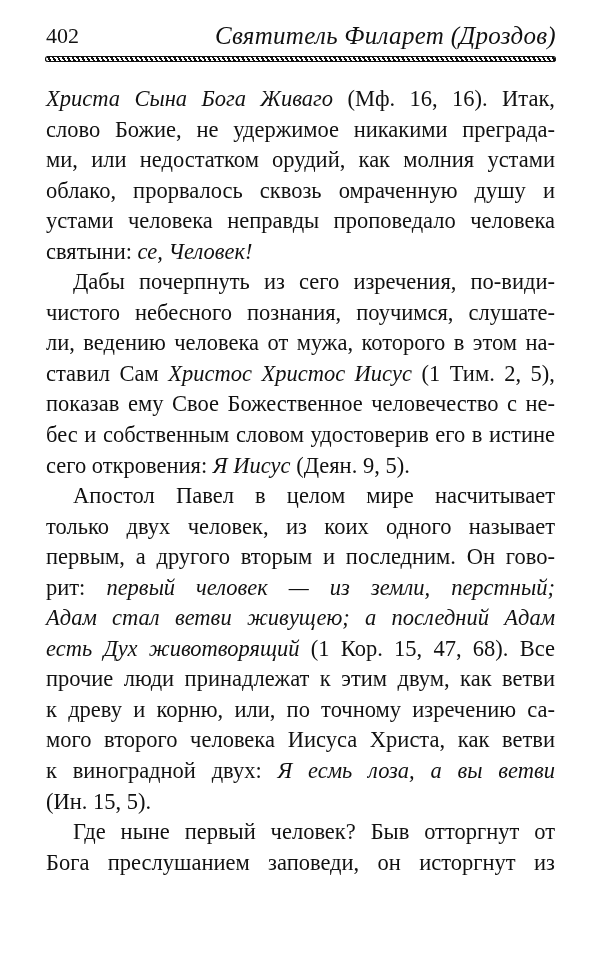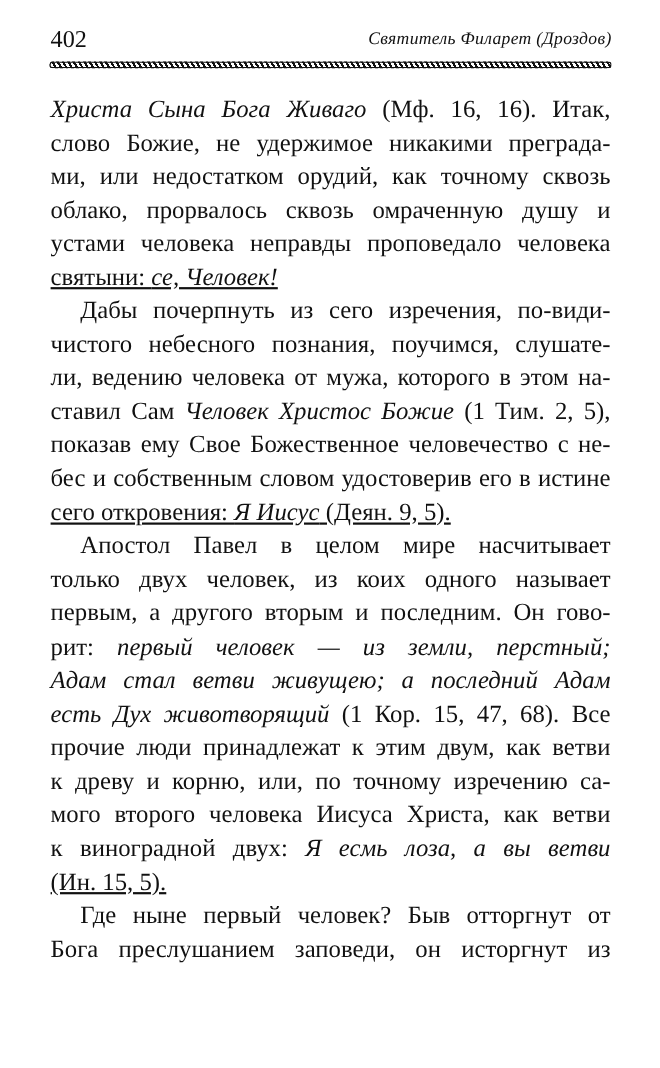--- a/index.html
+++ b/index.html
@@ -1,71 +1,71 @@
 <!DOCTYPE html>
 <html><head>
 <meta charset="utf-8">
 <style>
   html, body { margin: 0; padding: 0; background: #ffffff; }
   body { width: 600px; height: 971px; position: relative; overflow: hidden; color: #111111; }
   .page { position: absolute; left: 0; top: 0; width: 600px; height: 971px; background: #ffffff; }
   .header { position: absolute; left: 45px; top: 22px; width: 511px; height: 28px; text-align: right; }
   .page-number { position: absolute; left: 1px; top: 0; font-family: "Liberation Serif", serif; font-size: 22px; line-height: 28px; color: #111; }
-  .running-title { position: absolute; right: 0; top: 0; font-family: "Liberation Serif", serif; font-style: italic; font-size: 16px; line-height: 28px; letter-spacing: 0.3px; color: #111; margin-left: 48px; }
+  .running-title { position: absolute; right: 0; top: 0; font-family: "Liberation Serif", serif; font-style: italic; font-size: 25px; line-height: 28px; letter-spacing: 0.3px; color: #111; margin-left: 48px; }
   .rope { position: absolute; left: 45px; top: 56px; width: 511px; height: 6px; border-radius: 3px;
     background: repeating-linear-gradient(60deg, #111 0px, #111 2px, #fff 2px, #fff 4.2px);
     box-shadow: inset 0 0 0 1px #111; }
   .body-text { position: absolute; left: 46px; top: 84px; width: 509px; }
   .line { display: block; height: 30.55px; line-height: 30.55px; font-family: "Liberation Serif", serif; font-size: 22.5px;
     text-align: justify; text-align-last: justify; white-space: nowrap; overflow: visible; color: #111; }
   .line.last { text-align-last: left; }
   .line.indent { padding-left: 27px; }
   .line .it { font-style: italic; }
   .just { display: block; width: 100%; text-align: justify; text-align-last: justify; white-space: normal; }
-  .line.last .just { text-align-last: left; text-decoration: underline; }
+  .line.last .just { text-align-last: left; }
 </style>
 </head>
 <body>
 
 <div class="page">
   <div class="header">
     <span class="page-number">402</span>
     <span class="running-title">Святитель Филарет (Дроздов)</span>
   </div>
   <div class="rope"></div>
   <div class="body-text" id="body-text">
       <div class="line">
         <span class="just"><span class="it">Христа Сына Бога Живаго</span><span> (Мф. 16, 16). Итак,</span></span>
       </div>
       <div class="line">
         <span class="just"><span>слово Божие, не удержимое никакими преграда-</span></span>
       </div>
       <div class="line">
-        <span class="just"><span>ми, или недостатком орудий, как точному сквозь</span></span>
+        <span class="just"><span>ми, или недостатком орудий, как молния устами</span></span>
       </div>
       <div class="line">
         <span class="just"><span>облако, прорвалось сквозь омраченную душу и</span></span>
       </div>
       <div class="line">
         <span class="just"><span>устами человека неправды проповедало человека</span></span>
       </div>
       <div class="line last">
         <span class="just"><span>святыни: </span><span class="it">се, Человек!</span></span>
       </div>
       <div class="line indent">
         <span class="just"><span>Дабы почерпнуть из сего изречения, по-види-</span></span>
       </div>
       <div class="line">
         <span class="just"><span>чистого небесного познания, поучимся, слушате-</span></span>
       </div>
       <div class="line">
         <span class="just"><span>ли, ведению человека от мужа, которого в этом на-</span></span>
       </div>
       <div class="line">
-        <span class="just"><span>ставил Сам </span><span class="it">Человек Христос Божие</span><span> (1 Тим. 2, 5),</span></span>
+        <span class="just"><span>ставил Сам </span><span class="it">Христос Христос Иисус</span><span> (1 Тим. 2, 5),</span></span>
       </div>
       <div class="line">
         <span class="just"><span>показав ему Свое Божественное человечество с не-</span></span>
       </div>
       <div class="line">
         <span class="just"><span>бес и собственным словом удостоверив его в истине</span></span>
       </div>
       <div class="line last">
         <span class="just"><span>сего откровения: </span><span class="it">Я Иисус</span><span> (Деян. 9, 5).</span></span>
       </div>

